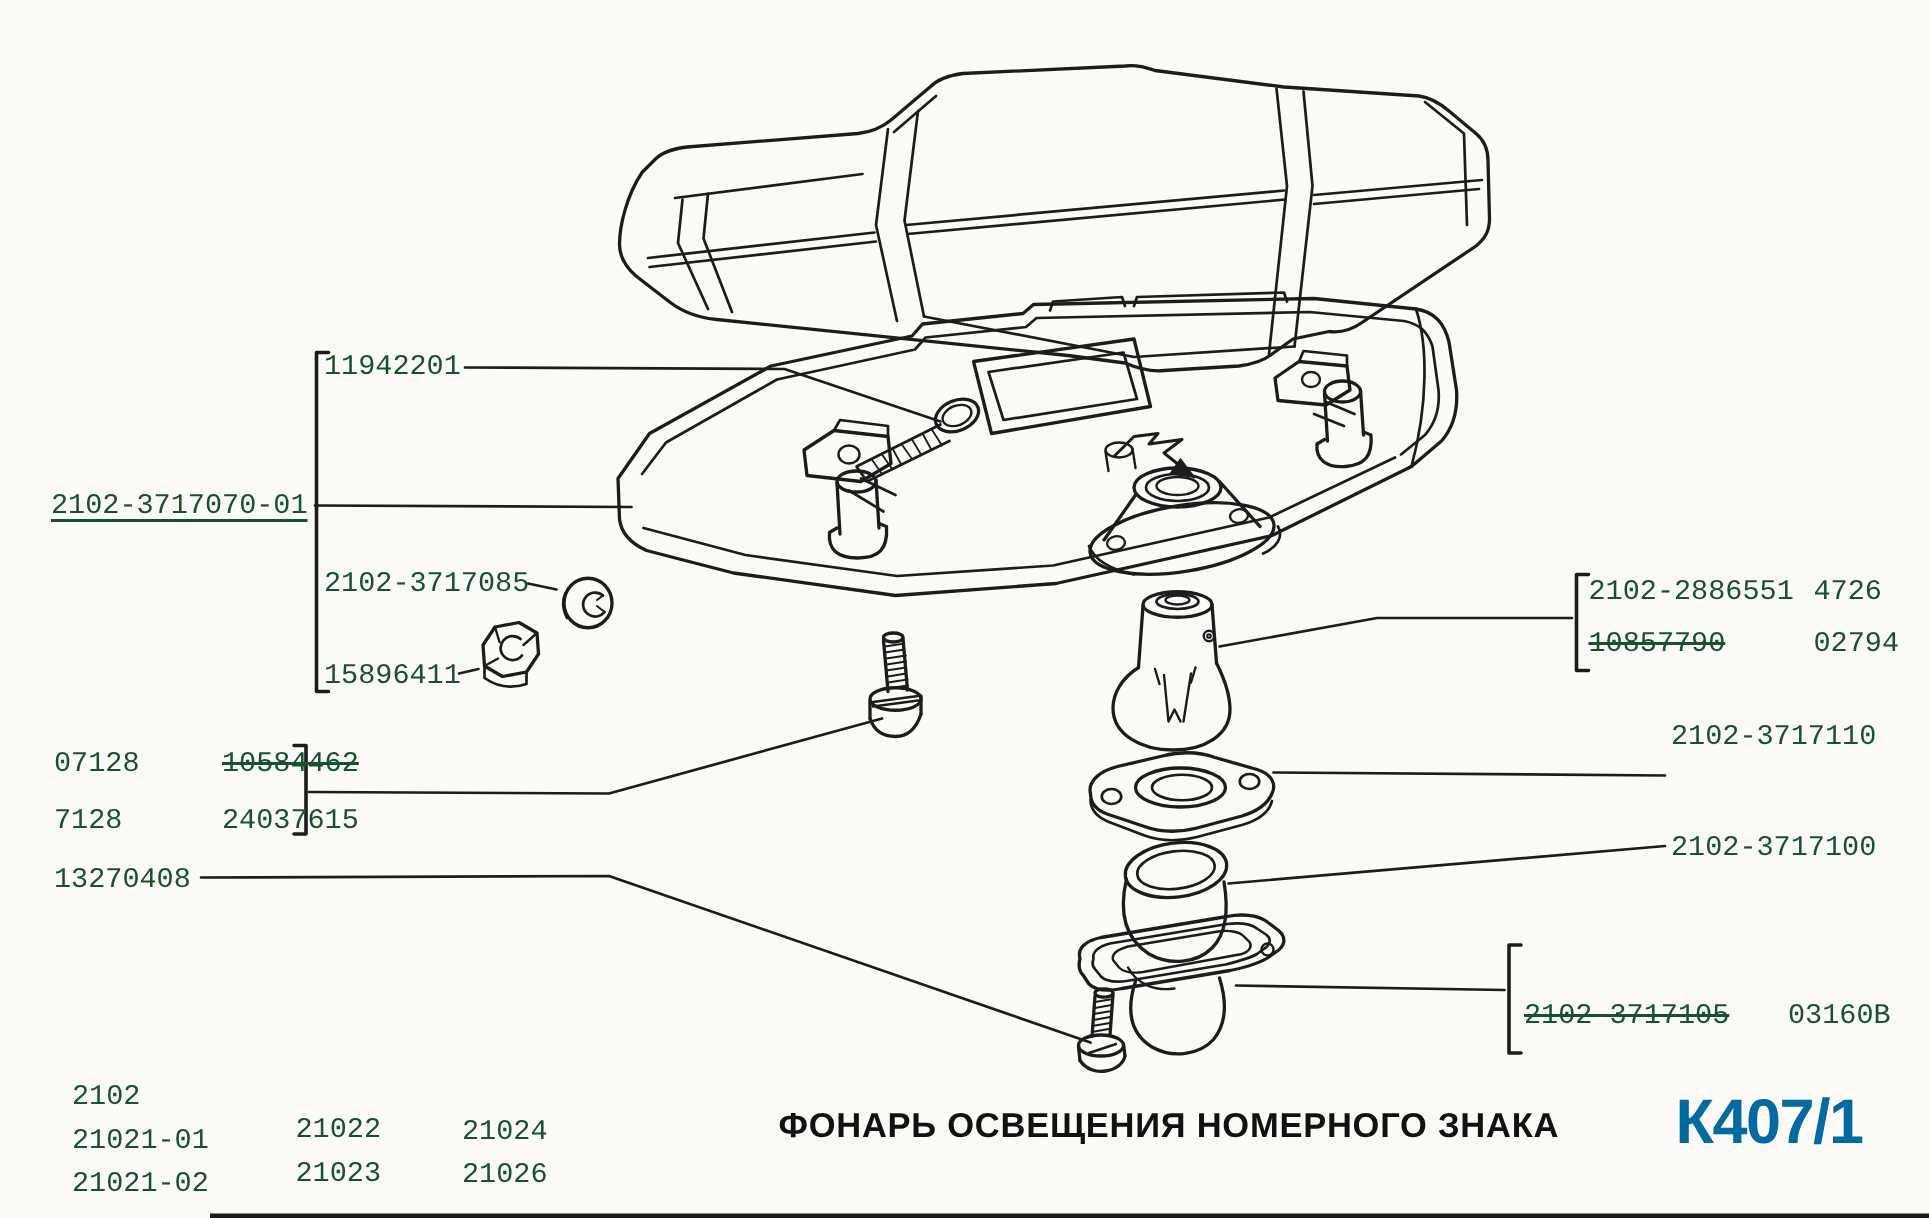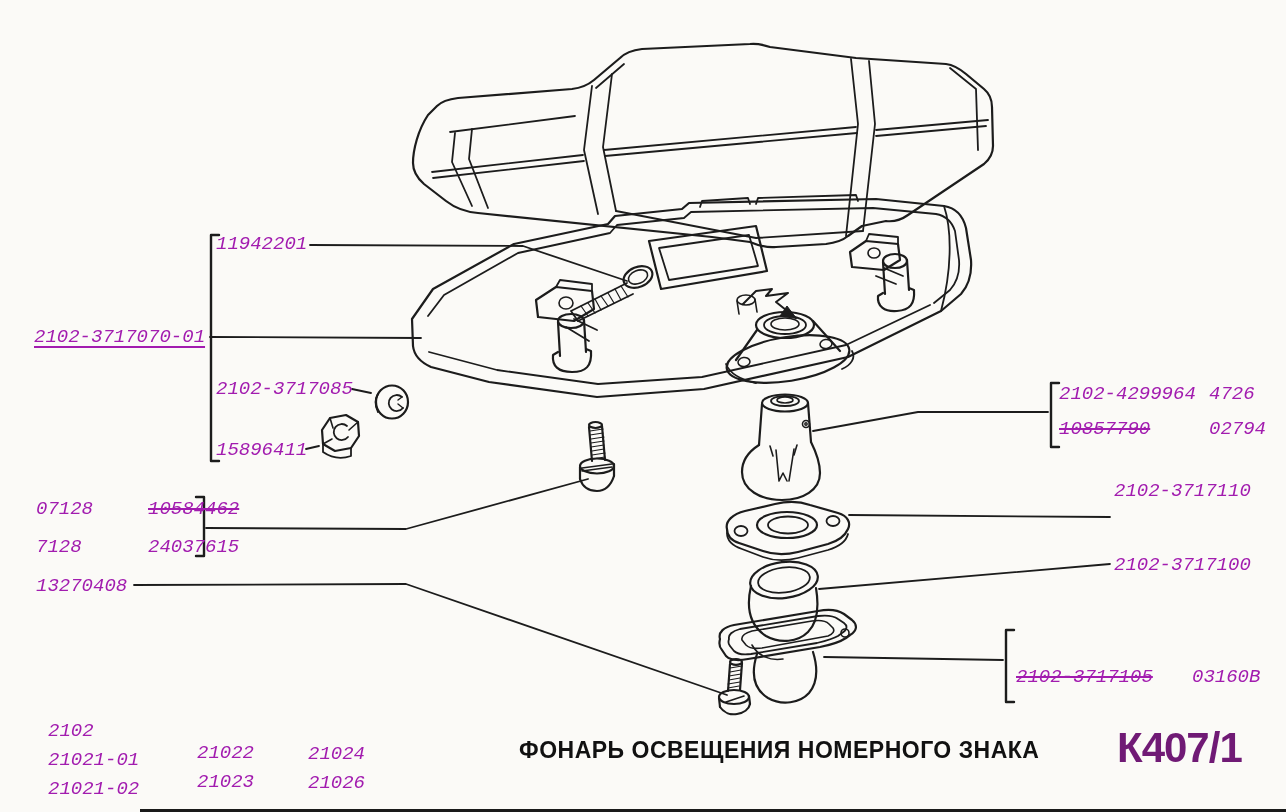--- a/index.html
+++ b/index.html
@@ -5,34 +5,34 @@
   html,body{margin:0;padding:0;background:#e9e7e2;}
   #page{
     position:relative;width:1286px;height:812px;margin:0 auto;
     background:#fbfaf7;overflow:hidden;
     font-family:"Liberation Mono","DejaVu Sans Mono",monospace;
     color:#1a1a1a;
   }
   svg{position:absolute;left:0;top:0;}
   .lbl{
     position:absolute;font-size:19px;line-height:20px;white-space:nowrap;
-    letter-spacing:0px;color:#a21caf;font-style:italic;
+    letter-spacing:0px;color:#14532d;
   }
   .u{text-decoration:underline;text-decoration-thickness:2px;text-underline-offset:4px;}
   .strike{text-decoration:line-through;text-decoration-thickness:2px;}
   .col-l{display:inline-block;width:112px;}
   .col-r{display:inline-block;width:150px;}
   .col-h{display:inline-block;width:176px;}
   .title{
     position:absolute;font-family:"Liberation Sans","DejaVu Sans",sans-serif;
     font-weight:700;font-size:23px;letter-spacing:0.5px;color:#111;
   }
   .pagecode{
     position:absolute;font-family:"Liberation Sans","DejaVu Sans",sans-serif;
-    font-weight:700;font-size:42px;letter-spacing:-1px;color:#701a75;
+    font-weight:700;font-size:42px;letter-spacing:-1px;color:#0369a1;
   }
   .bottom-edge{
     position:absolute;left:140px;right:0;bottom:0;height:3px;background:#1a1a1a;
   }
 </style>
 </head>
 <body>
 
 <div id="page">
 
@@ -252,21 +252,21 @@
   </div>
   <div class="lbl" style="left:36px;top:537px">
     <span class="col-l">7128</span><span>24037615</span>
   </div>
 
   <div class="lbl" style="left:36px;top:576px">
     <span>13270408</span>
   </div>
 
   <div class="lbl" style="left:1059px;top:384px">
-    <span class="col-r">2102-4299964</span><span>4726</span>
+    <span class="col-r">2102-2886551</span><span>4726</span>
   </div>
   <div class="lbl" style="left:1059px;top:419px">
     <span class="col-r"><span class="strike">10857790</span></span><span>02794</span>
   </div>
 
   <div class="lbl" style="left:1114px;top:481px">
     <span>2102-3717110</span>
   </div>
 
   <div class="lbl" style="left:1114px;top:555px">

